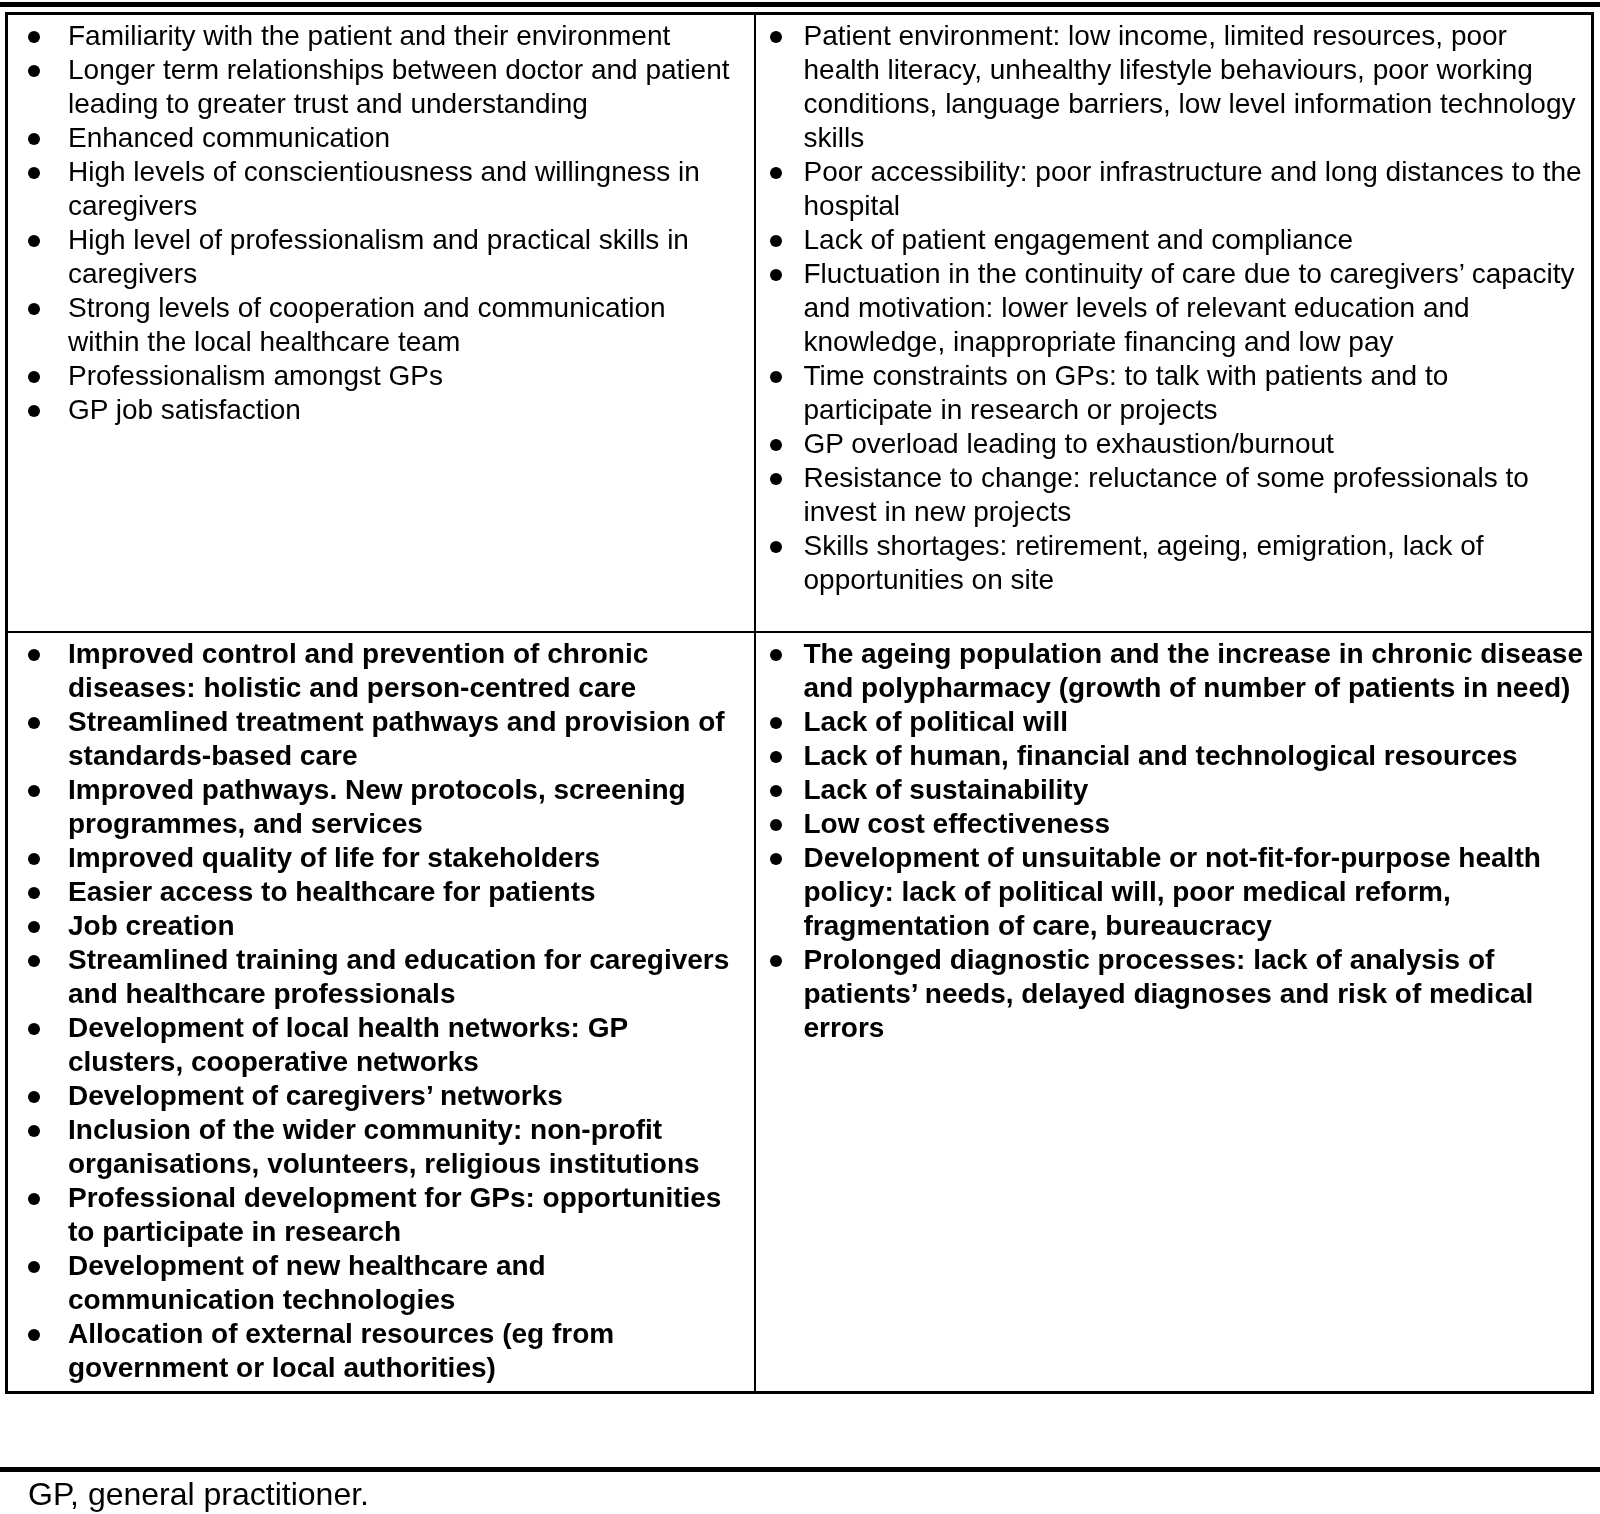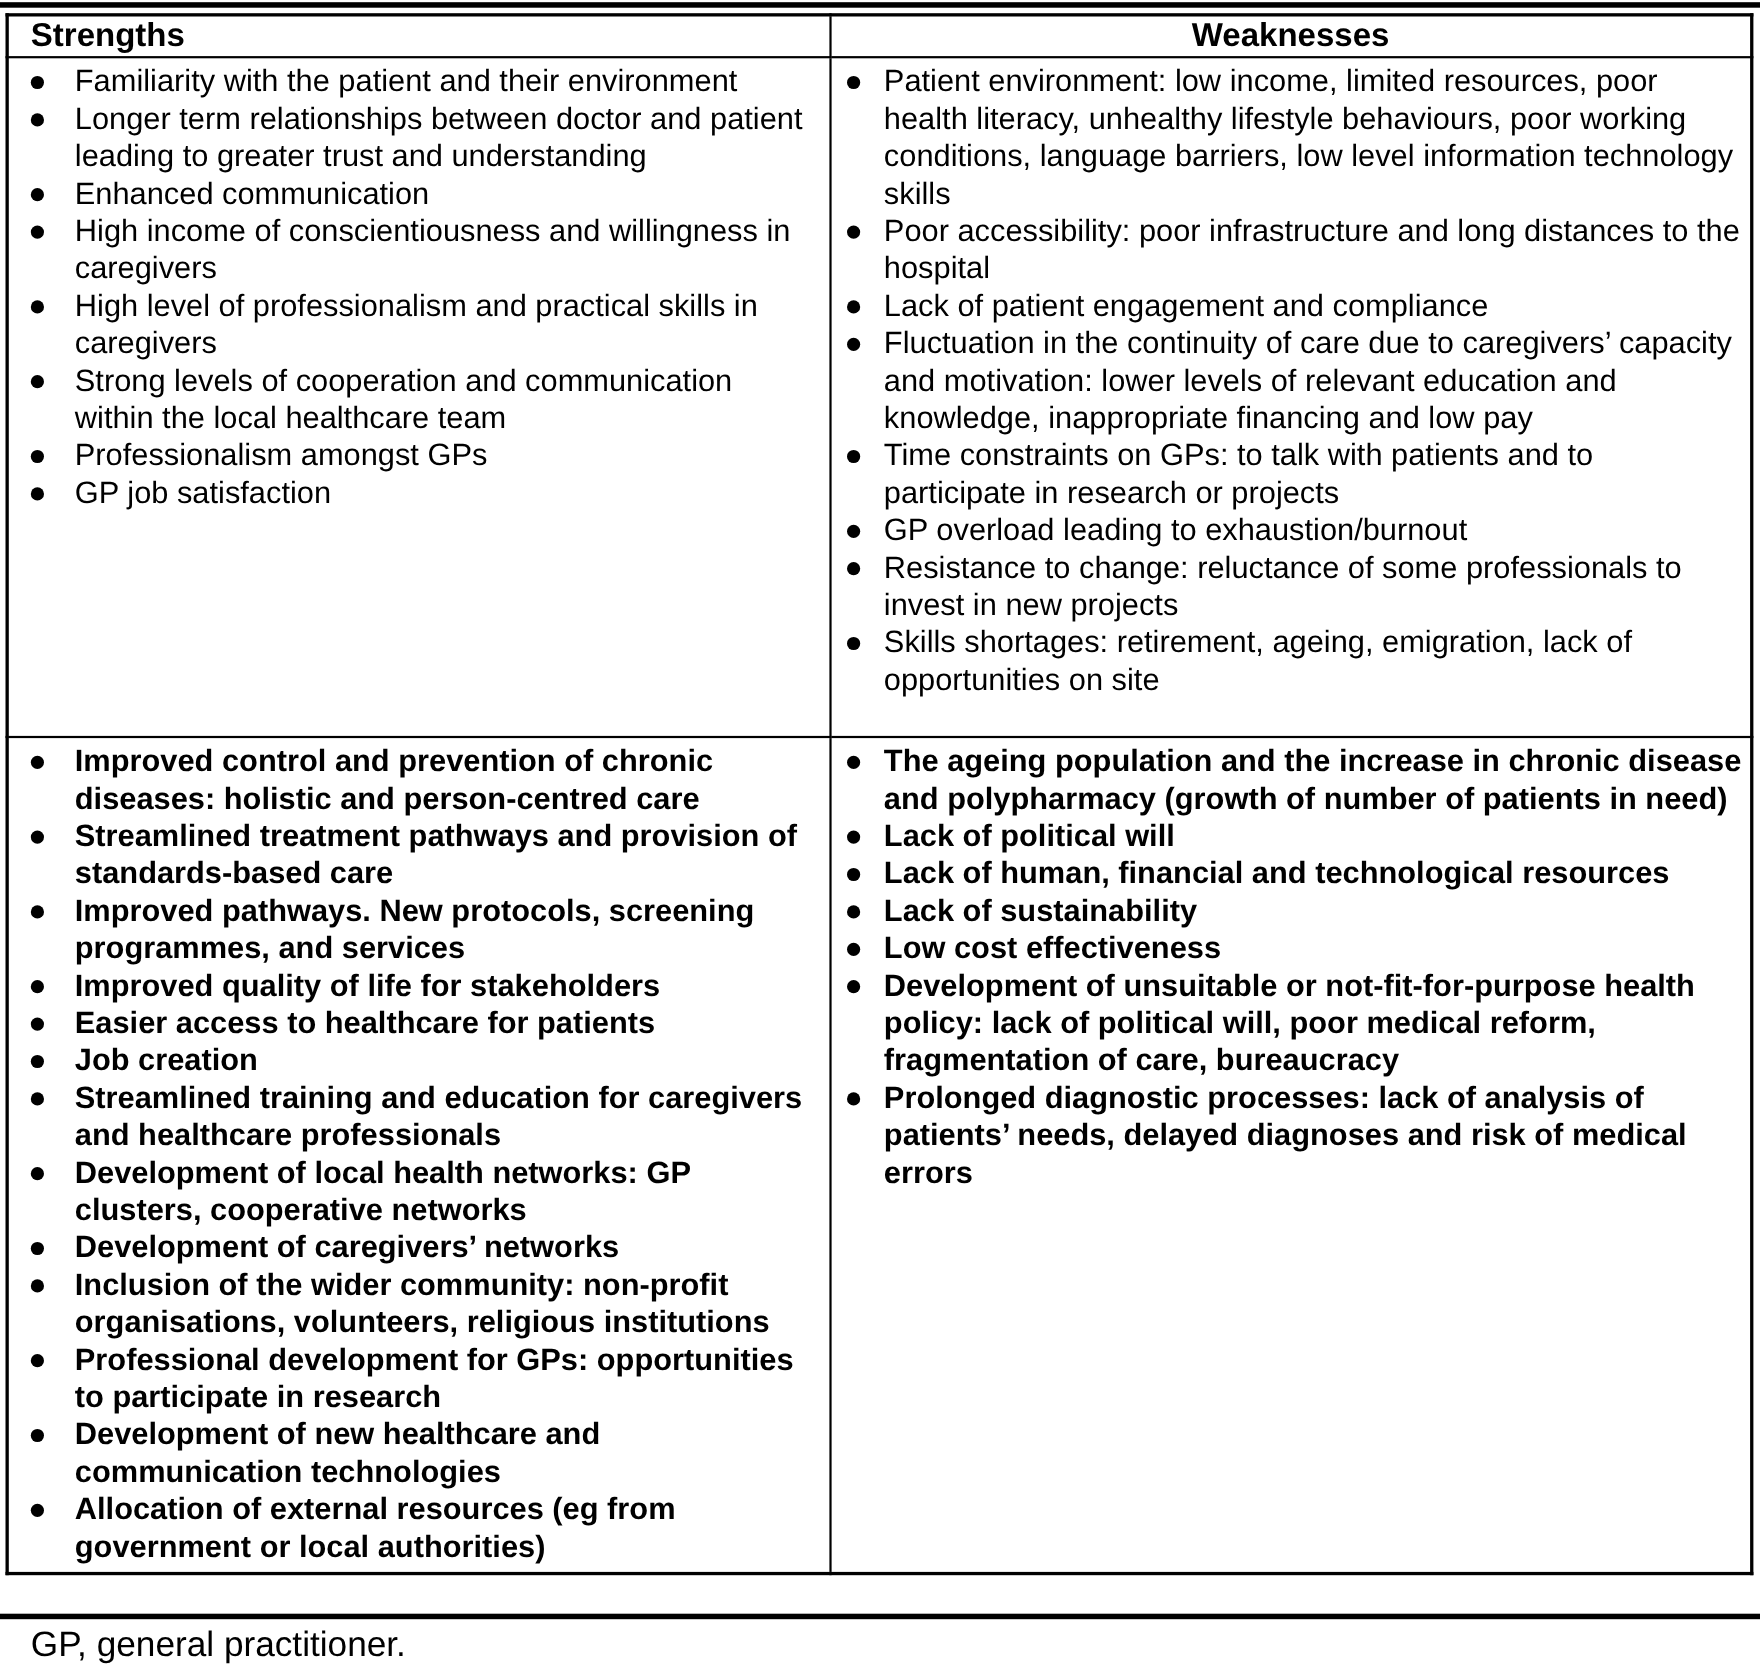--- a/index.html
+++ b/index.html
@@ -53,42 +53,38 @@
 <body>
 
 <div class="rule rule-top"></div>
 
 <table class="swot">
   <colgroup>
       <col class="c1">
       <col class="c2">
     </colgroup>
   <tbody>
-    <tr class="header-row">
-      <th class="align-left">Strengths</th>
-      <th class="align-center">Weaknesses</th>
-    </tr>
     <tr class="body-1">
       <td>
         <ul class="swot-list list-left">
             <li>
               <span class="bullet"></span>
               <span class="item-text">Familiarity with the patient and their environment</span>
             </li>
             <li>
               <span class="bullet"></span>
               <span class="item-text">Longer term relationships between doctor and patient leading to greater trust and understanding</span>
             </li>
             <li>
               <span class="bullet"></span>
               <span class="item-text">Enhanced communication</span>
             </li>
             <li>
               <span class="bullet"></span>
-              <span class="item-text">High income of conscientiousness and willingness in caregivers</span>
+              <span class="item-text">High levels of conscientiousness and willingness in caregivers</span>
             </li>
             <li>
               <span class="bullet"></span>
               <span class="item-text">High level of professionalism and practical skills in caregivers</span>
             </li>
             <li>
               <span class="bullet"></span>
               <span class="item-text">Strong levels of cooperation and communication within the local healthcare team</span>
             </li>
             <li>

